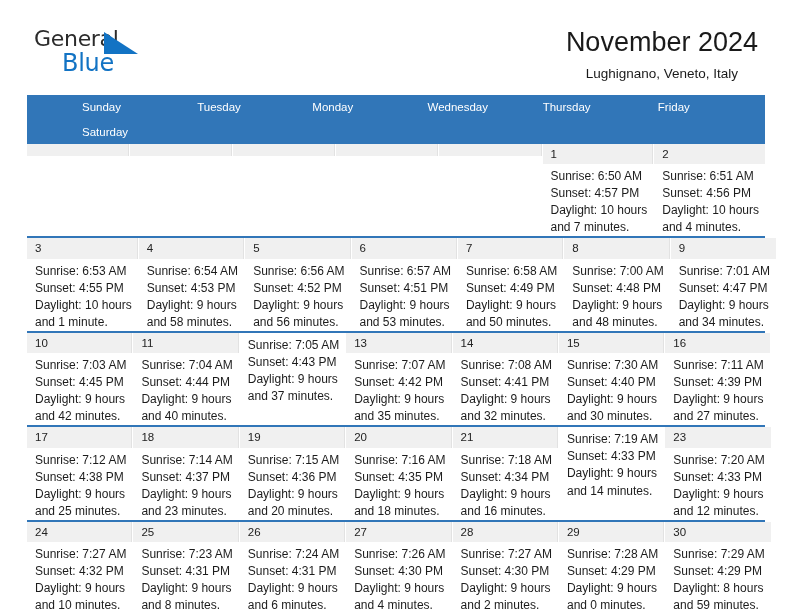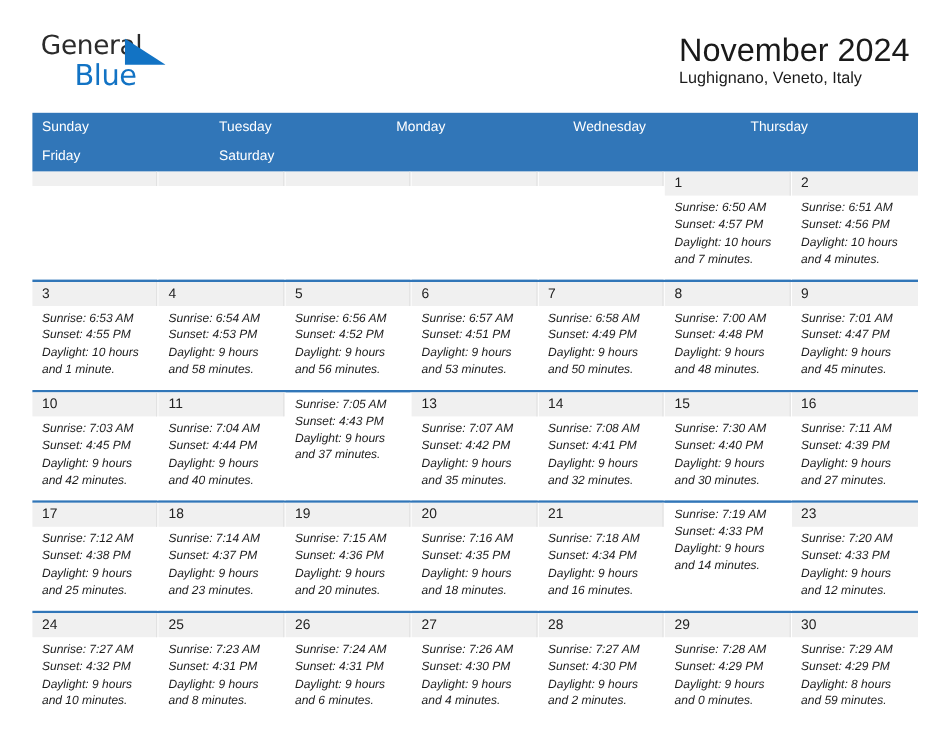--- a/index.html
+++ b/index.html
@@ -55,45 +55,47 @@
   }
   .logo-flag {
     position: absolute;
     left: 70px;
     top: 6px;
     width: 34px;
     height: 24px;
   }
 
   .titles {
-    text-align: left;
+    text-align: center;
     flex: 0 0 auto;
     padding-top: 2px;
   }
   .cal-title {
     font-size: 27px;
     color: #1a1a1a;
     font-weight: normal;
     line-height: 1.08;
     white-space: nowrap;
   }
   .cal-subtitle {
     font-size: 13.5px;
     color: #1a1a1a;
+    margin-top: 9px;
     white-space: nowrap;
   }
 
   
   .calendar {
     margin: 14px 27px 0 27px;
   }
   .weekday-row {
     display: grid;
-    grid-template-columns: repeat(5, 1fr);
+    grid-template-columns: repeat(6, 1fr);
     background: #3176b8;
+    padding-left: 47px;
   }
   .weekday {
     color: #ffffff;
     font-size: 11.5px;
     padding: 5px 0 5px 8px;
     box-sizing: border-box;
     line-height: 1.25;
     white-space: nowrap;
   }
 
@@ -122,24 +124,23 @@
     line-height: 1.25;
     min-height: 12px;
     border-right: 1px solid #e2e2e2;
     box-sizing: border-box;
   }
   .day-cell:last-child .day-num {
     border-right: none;
   }
   .day-info {
     padding: 4px 6px 0 8px;
-    font-size: 10px;
+    font-size: 12px;
     line-height: 1.42;
     color: #1c1c1c;
-    font-style: italic;
   }
   .day-info div {
     white-space: nowrap;
   }
 </style>
 </head>
 <body>
 
 <div class="page">
 
@@ -267,21 +268,21 @@
           <div>Daylight: 9 hours</div>
           <div>and 48 minutes.</div>
         </div>
       </div>
       <div class="day-cell">
         <div class="day-num">9</div>
         <div class="day-info">
           <div>Sunrise: 7:01 AM</div>
           <div>Sunset: 4:47 PM</div>
           <div>Daylight: 9 hours</div>
-          <div>and 45 minutes.</div>
+          <div>and 34 minutes.</div>
         </div>
       </div>
     </div>
 
     <div class="week-row">
       <div class="day-cell">
         <div class="day-num">10</div>
         <div class="day-info">
           <div>Sunrise: 7:03 AM</div>
           <div>Sunset: 4:45 PM</div>

